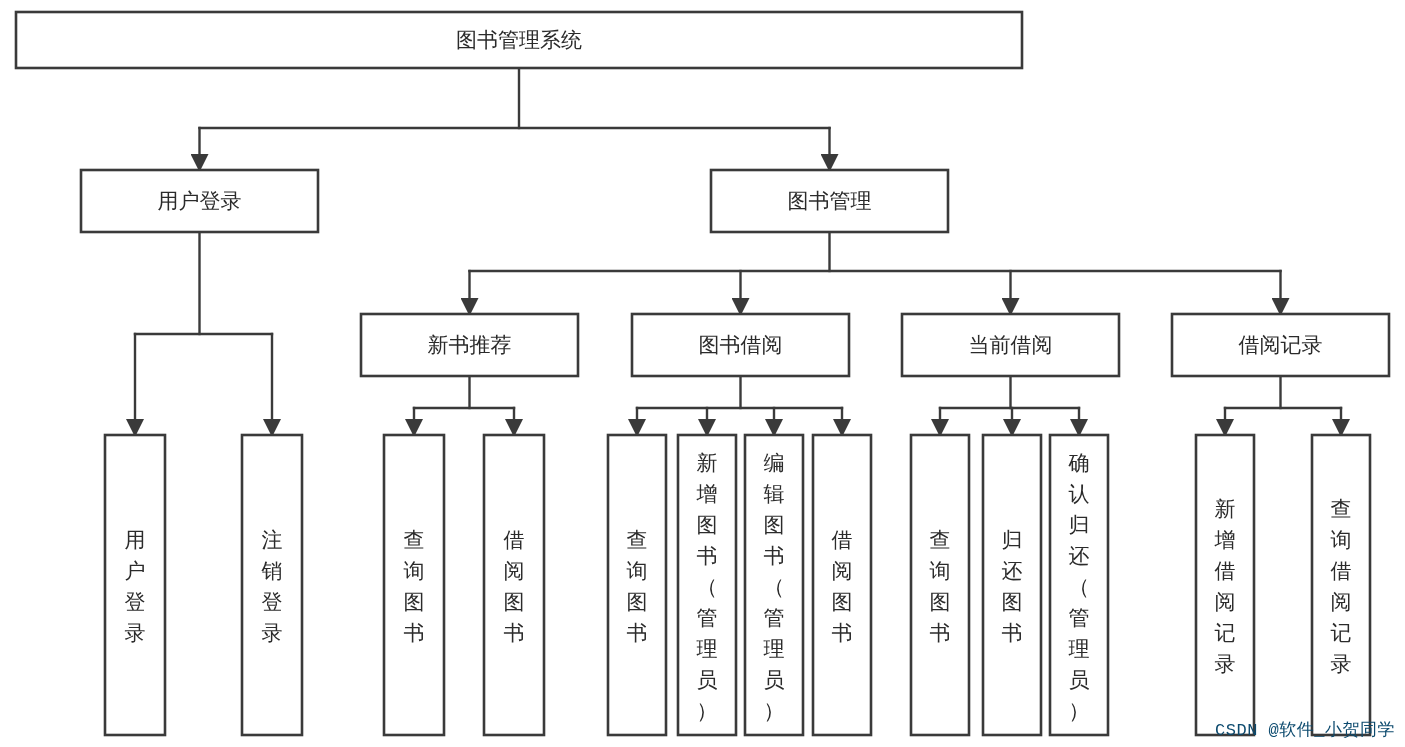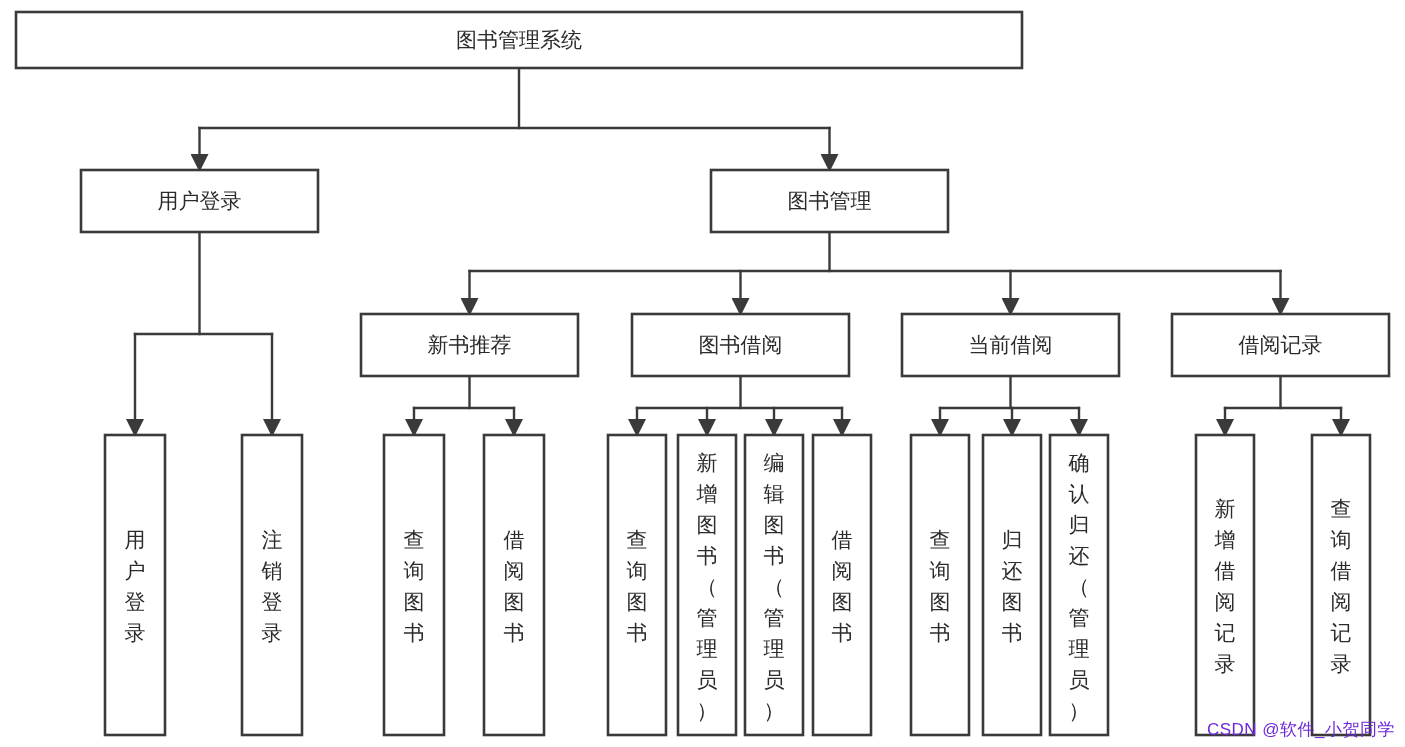--- a/index.html
+++ b/index.html
@@ -52,23 +52,23 @@
     stroke-linecap: square;
   }
   .arrow-head {
     fill: #3a3a3a;
     stroke: none;
   }
   .watermark {
     position: absolute;
     right: 10px;
     bottom: 6px;
-    font-family: Liberation Sans, sans-serif;
+    font-family: Liberation Mono, monospace;
     font-size: 17px;
-    color: #6d28d9;
+    color: #0c4a6e;
     letter-spacing: 0.5px;
     white-space: nowrap;
     user-select: none;
   }
 </style>
 </head>
 <body>
 
 <div id="diagram-root">
   <svg class="tree" viewBox="0 0 1405 747" xmlns="http://www.w3.org/2000/svg">

